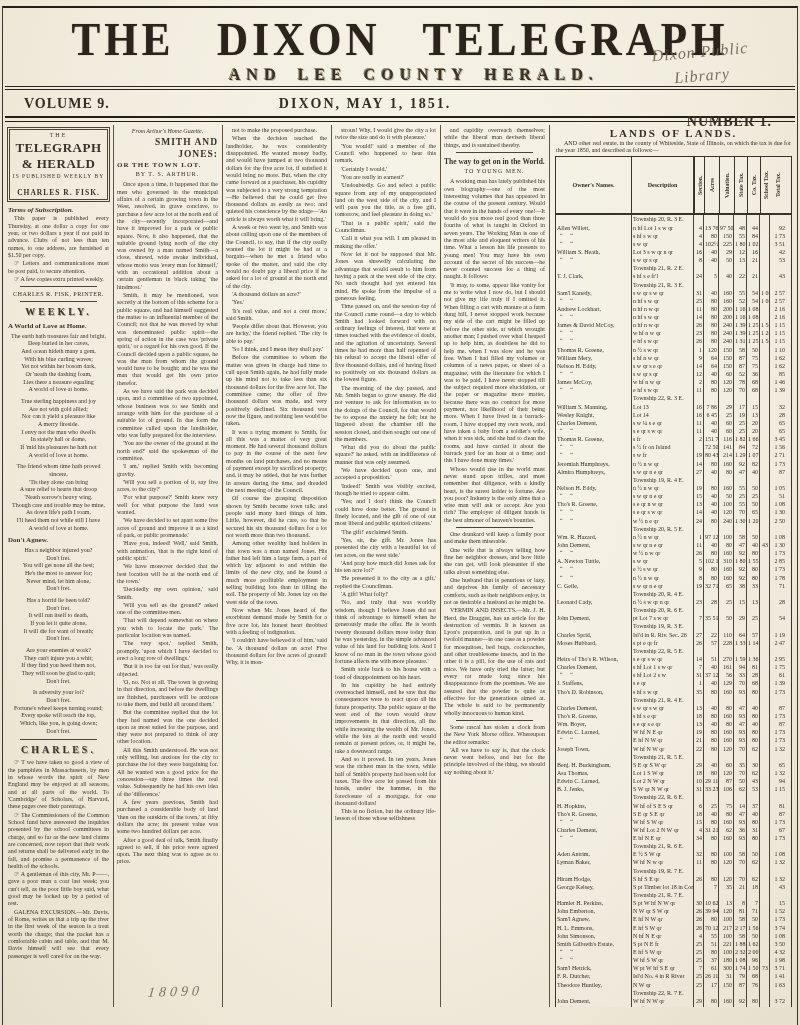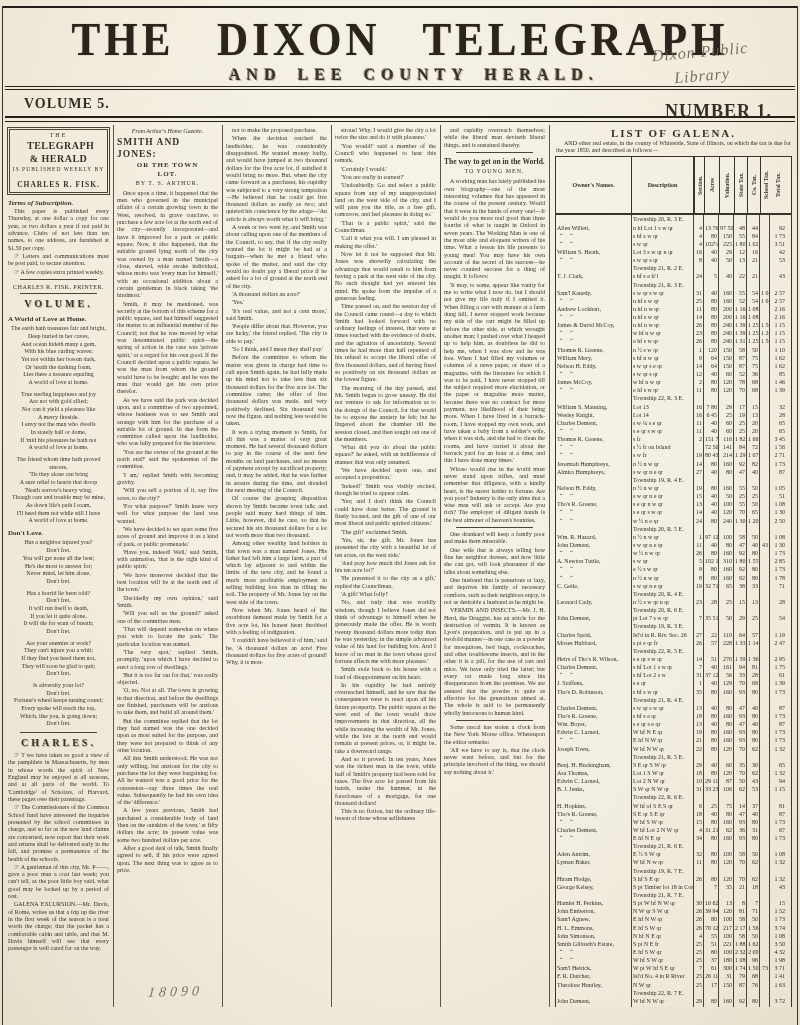--- a/index.html
+++ b/index.html
@@ -16,45 +16,45 @@
   .mast-sub{margin-top:5px;font-size:16px;font-weight:bold;letter-spacing:6px;word-spacing:6px;color:#39322a;
     text-shadow:1px 1px 0 #c8bfab, -1px -1px 0 #8d8470;margin-left:28px;}
   .stamp{position:absolute;top:40px;right:14px;width:170px;text-align:center;transform:rotate(-5deg);
     font-style:italic;font-size:16px;line-height:1.5;color:#6b6254;opacity:.9;letter-spacing:1px;}
   .rule{margin:2px 5px;}
   .rule.thin{border-top:1px solid #2b251d;}
   .motto{text-align:center;font-size:6.5px;letter-spacing:1.2px;padding:2px 0 1px;color:#473f33;}
   .band{position:relative;height:24px;}
   .band .vol{position:absolute;left:24px;top:4px;font-weight:bold;font-size:14px;letter-spacing:1px;}
   .band .date{position:absolute;left:365px;top:4px;transform:translateX(-50%);font-weight:bold;font-size:14px;letter-spacing:2px;}
-  .band .num{position:absolute;right:28px;top:9px;font-weight:bold;font-size:18px;letter-spacing:1px;}
+  .band .num{position:absolute;right:28px;top:22px;font-weight:bold;font-size:14px;letter-spacing:1px;}
   .rule.heavy{height:3px;border-top:2px solid #241f18;border-bottom:1px solid #241f18;margin:0 5px;}
 
   .cols{display:flex;align-items:stretch;margin:3px 5px 0;height:882px;}
   .col{flex:0 0 auto;width:101px;padding:2px 4px 0 3px;border-right:1px solid #5d5443;
     font-size:6px;line-height:1.22;text-align:justify;overflow:hidden;color:#39322a;}
   .blk{margin:0 0 1px;}
   .p{text-indent:6px;}
   .hr{border-top:1px solid #4c4537;margin:3px 12px 3px;}
   .h-italic{text-align:left;font-style:italic;font-weight:bold;font-size:7px;text-indent:0;margin:3px 0 1px;}
   .h-bold{text-align:left;font-weight:bold;font-size:7px;text-indent:0;margin:4px 0 2px;}
   .h-fancy{text-align:center;font-weight:bold;font-size:10px;letter-spacing:3px;text-indent:0;margin:4px 0 3px;
     text-shadow:1px 1px 0 #b3a992;}
   .printer{text-align:center;font-size:6.2px;letter-spacing:.4px;text-indent:0;margin:2px 0;}
   .stanza{white-space:pre-line;text-align:center;font-size:6px;line-height:1.28;text-indent:0;margin:0 0 4px;}
   .h-src{text-align:center;font-style:italic;font-size:6px;text-indent:0;margin:1px 0;}
-  .h-title{text-align:left;font-weight:bold;font-size:9.5px;letter-spacing:1px;text-indent:0;margin:2px 0 1px;}
-  .h-sub{text-align:center;font-weight:bold;font-size:7px;letter-spacing:1px;text-indent:0;margin:0 12px 1px;}
+  .h-title{text-align:right;font-weight:bold;font-size:9.5px;letter-spacing:1px;text-indent:0;margin:2px 0 1px;}
+  .h-sub{text-align:left;font-weight:bold;font-size:7px;letter-spacing:1px;text-indent:0;margin:0 0 1px;}
   .h-by{text-align:center;font-size:6px;letter-spacing:1px;text-indent:0;margin:0 0 3px;}
   .h-art{text-align:left;font-weight:bold;font-size:7.5px;text-indent:0;margin:4px 0 2px;}
   .h-artsub{text-align:center;font-size:6px;letter-spacing:1px;text-indent:0;margin:0 0 3px;}
 
   .pubbox{border:1px solid #4c4537;box-shadow:0 0 0 1px #efe9da, 0 0 0 2px #4c4537;margin:2px 1px 6px;padding:2px 1px;text-align:center;}
   .pb1{font-size:6px;letter-spacing:2px;}
-  .pb2{font-size:10px;font-weight:bold;letter-spacing:.5px;margin:1px 16px;}
+  .pb2{font-size:13px;font-weight:bold;letter-spacing:.5px;margin:1px 0;}
   .pb3{font-size:5.5px;letter-spacing:1px;}
   .pb4{font-size:7.5px;font-weight:bold;letter-spacing:1px;margin-top:8px;}
 
   .lands{flex:1 1 auto;padding:1px 3px 0 5px;overflow:hidden;}
   .lands-title{text-align:center;font-weight:bold;font-size:11px;letter-spacing:2px;margin:1px 0 1px;}
   .lands-intro{font-size:6px;text-align:justify;margin:0 1px 2px;text-indent:8px;line-height:1.2;}
   .ltable{border:1px solid #3a332a;background:rgba(255,255,255,.12);}
   .thead{display:flex;align-items:stretch;height:56px;border-bottom:2px solid #3a332a;}
   .th{box-sizing:border-box;border-right:1px solid #3a332a;display:flex;align-items:center;justify-content:center;
     font-size:6px;font-weight:bold;text-align:center;overflow:hidden;}
@@ -84,21 +84,22 @@
     <div class="stamp">
       <div>Dixon Public</div>
       <div>Library</div>
     </div>
   </header>
 
   <div class="rule thin"></div>
   <div class="rule thin"></div>
 
   <div class="band">
-    <span class="vol">VOLUME 5.</span>
+    <span class="vol">VOLUME 9.</span>
+    <span class="date">DIXON, MAY 1, 1851.</span>
     <span class="num">NUMBER 1.</span>
   </div>
   <div class="rule heavy"></div>
 
   <main class="cols">
 
     <section class="col">
       <div class="pubbox">
         <div class="pb1">THE</div>
         <div class="pb2">TELEGRAPH &amp; HERALD</div>
@@ -107,21 +108,21 @@
       </div>
       <div>
 
       <div class="blk h-italic">Terms of Subscription.</div>
           <div class="blk p">This paper is published every Thursday, at one dollar a copy for one year, or two dollars a year if not paid in advance. Clubs of not less than ten names, to one address, are furnished at $1.50 per copy.</div>
           <div class="blk p">☞ Letters and communications must be post paid, to secure attention.</div>
           <div class="blk p">☞ A few copies extra printed weekly.</div>
           <div class="blk hr"></div>
           <div class="blk printer">CHARLES R. FISK, PRINTER.</div>
           <div class="blk hr"></div>
-          <div class="blk h-fancy">VOLUME.</div>
+          <div class="blk h-fancy">WEEKLY.</div>
           <div class="blk h-bold">A World of Love at Home.</div>
           <div class="blk stanza">The earth hath treasures fair and bright,
 Deep buried in her caves,
 And ocean hideth many a gem,
 With his blue curling waves;
 Yet not within her bosom dark,
 Or 'neath the dashing foam,
 Lies there a treasure equaling
 A world of love at home.</div>
           <div class="blk stanza">True sterling happiness and joy
@@ -133,21 +134,21 @@
 If 'mid his pleasures he hath not
 A world of love at home.</div>
           <div class="blk stanza">The friend whom time hath proved sincere,
 'Tis they alone can bring
 A sure relief to hearts that droop
 'Neath sorrow's heavy wing.
 Though care and trouble may be mine,
 As down life's path I roam,
 I'll heed them not while still I have
 A world of love at home.</div>
-          <div class="blk h-bold">Don't Love.</div>
+          <div class="blk h-bold">Don't Agnew.</div>
           <div class="blk stanza">Has a neighbor injured you?
 Don't fret.
 You will get none all the best;
 He's the most to answer for;
 Never mind, let him alone,
 Don't fret.</div>
           <div class="blk stanza">Has a horrid lie been told?
 Don't fret.
 It will run itself to death,
 If you let it quite alone,
@@ -268,21 +269,21 @@
           <div class="blk p">One wife that is always telling how fine her neighbor dresses, and how little she can get, will look pleasanter if she talks about something else.</div>
           <div class="blk p">One husband that is penurious or lazy, and deprives his family of necessary comforts, such as their neighbors enjoy, is not as desirable a husband as he might be.</div>
           <div class="blk p">VERMIN AND INSECTS.—Mr. J. H. Herd, the Druggist, has an article for the destruction of vermin. It is known as Lyon's preparation, and is put up in a twofold manner—in one case as a powder for mosquitoes, bed bugs, cockroaches, and other troublesome insects, and in the other it is a pill, for the use of rats and mice. We have only tried the latter; but every rat made long since his disappearance from the premises. We are assured that the powder is quite as effective for the generations aimed at. The whole is said to be permanently wholly innocuous to human kind.</div>
           <div class="blk hr"></div>
           <div class="blk p">Some rascal has stolen a clock from the New York Morse office. Whereupon the editor remarks:</div>
           <div class="blk p">'All we have to say is, that the clock never went before, and but for the principle involved of the thing, we should say nothing about it.'</div>
         </div>
     </section>
 
     <section class="lands">
-      <div class="lands-title">LIST OF GALENA.</div>
+      <div class="lands-title">LANDS OF LANDS.</div>
       <p class="lands-intro">AND other real estate, in the county of Whiteside, State of Illinois, on which the tax is due for the year 1850, and described as follows:—</p>
       <div class="ltable">
         <div class="thead">
           <div class="th w-o">Owner's Names.</div>
           <div class="th w-d">Description</div>
           <div class="th w-s vert">Section.</div>
           <div class="th w-a vert">Acres</div>
           <div class="th w-v vert">Valuation.</div>
           <div class="th w-st vert">State Tax.</div>
           <div class="th w-ct vert">Co. Tax.</div>

